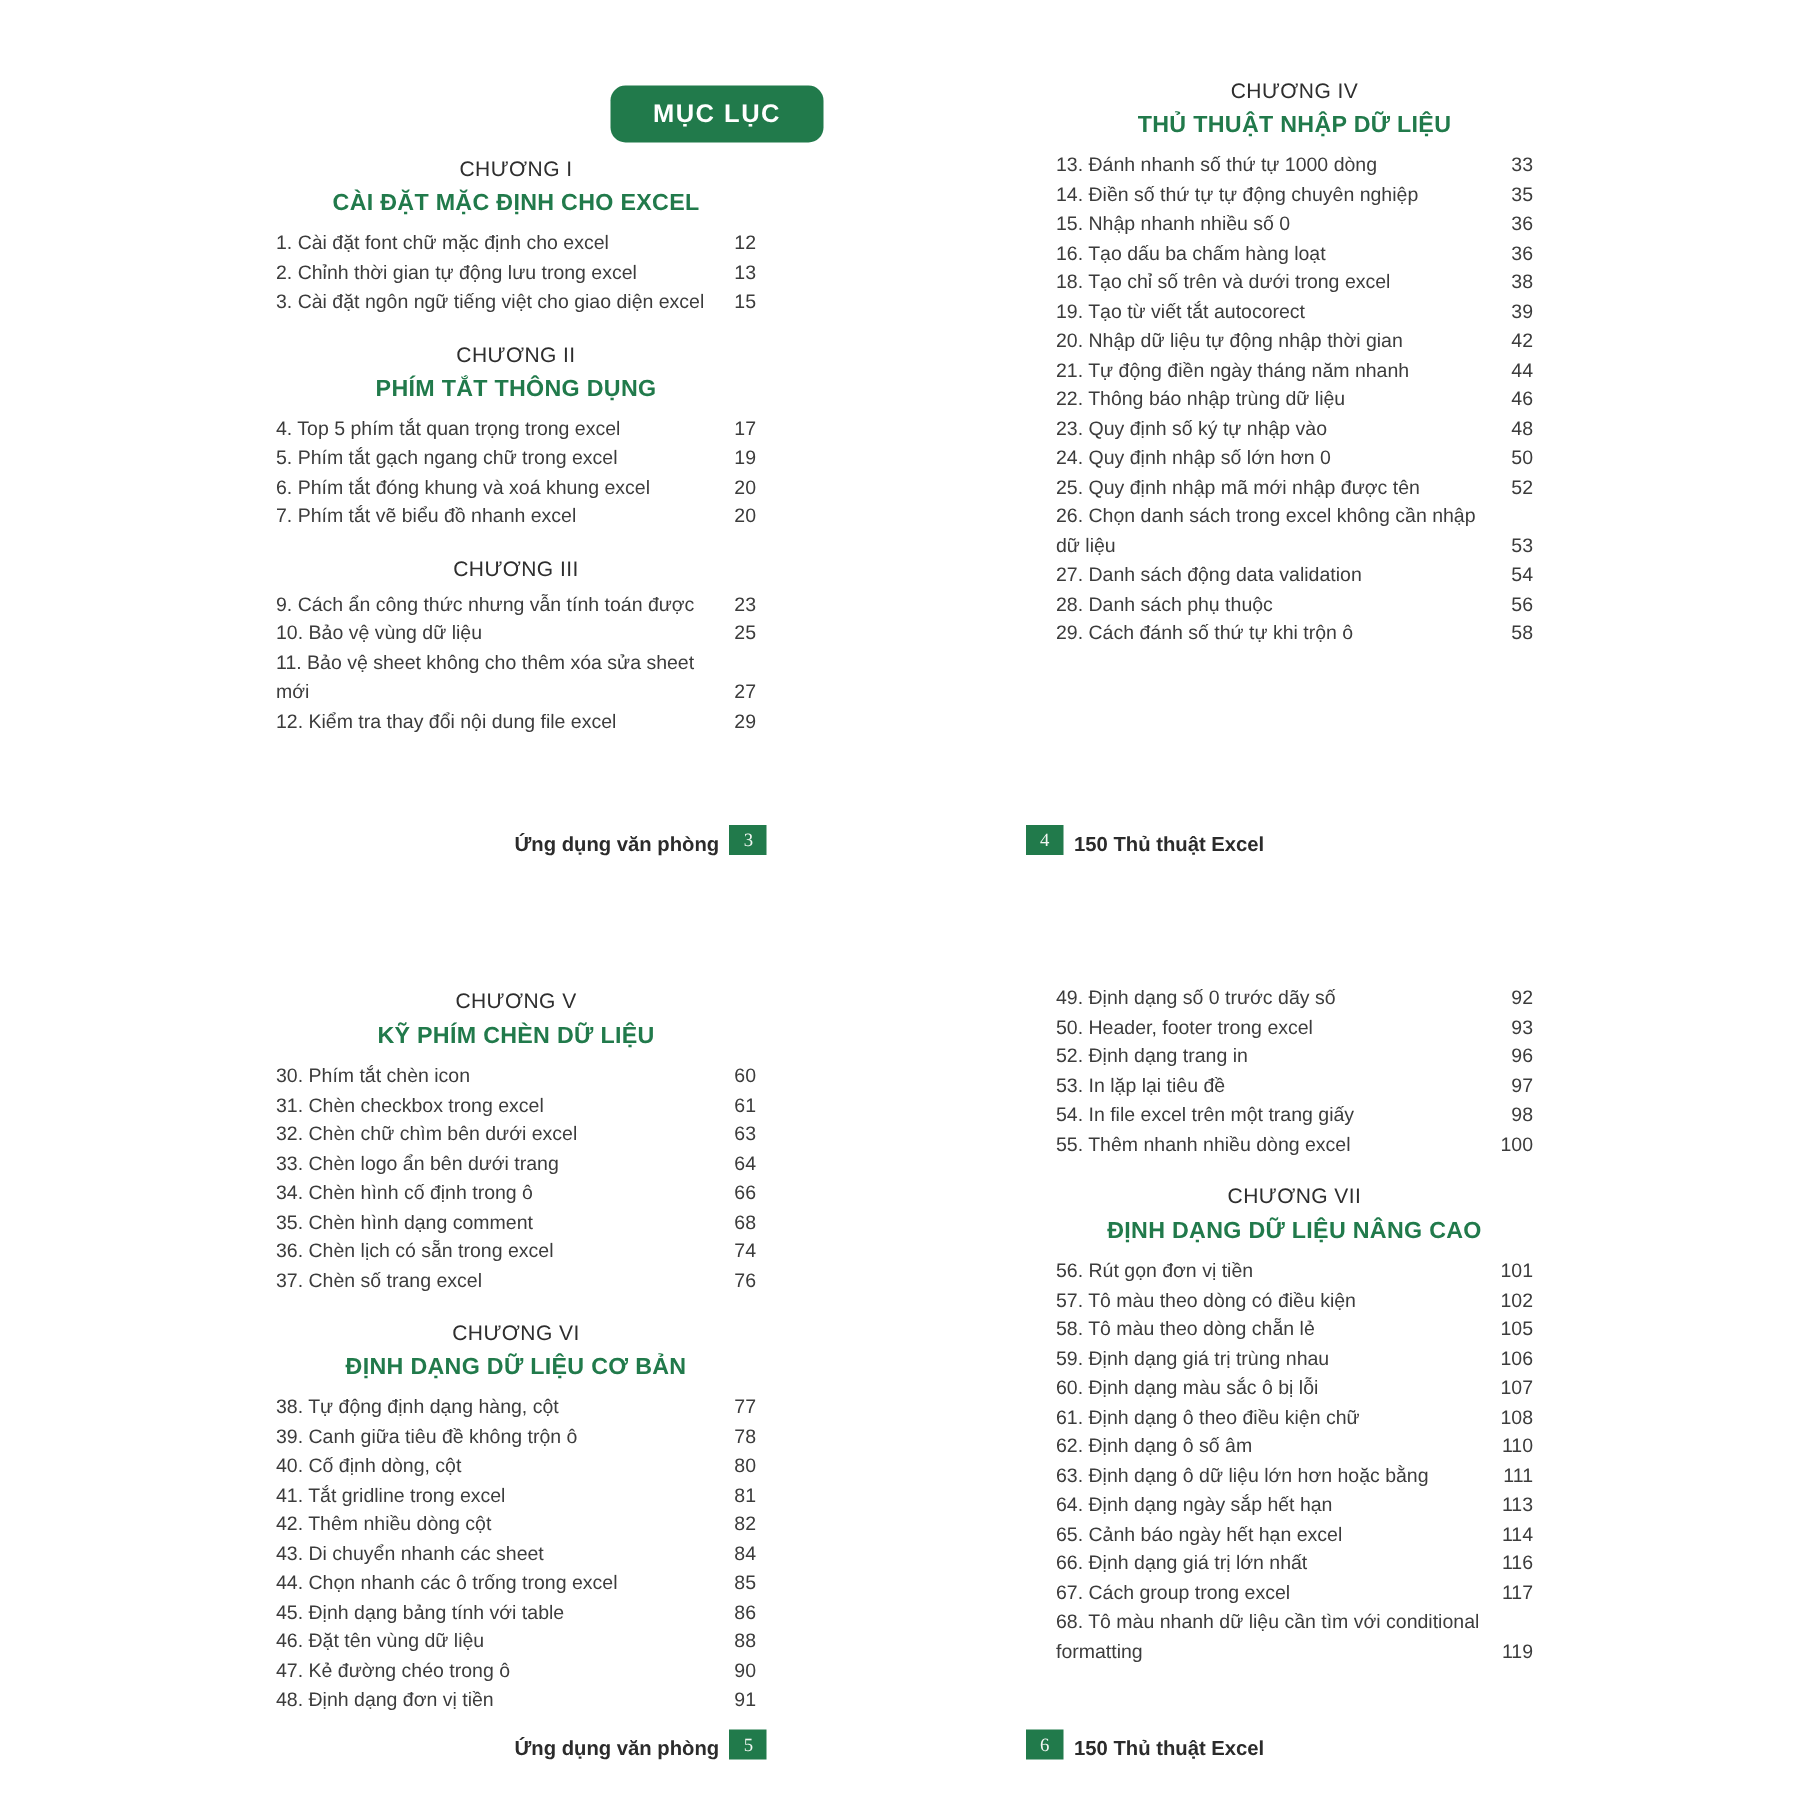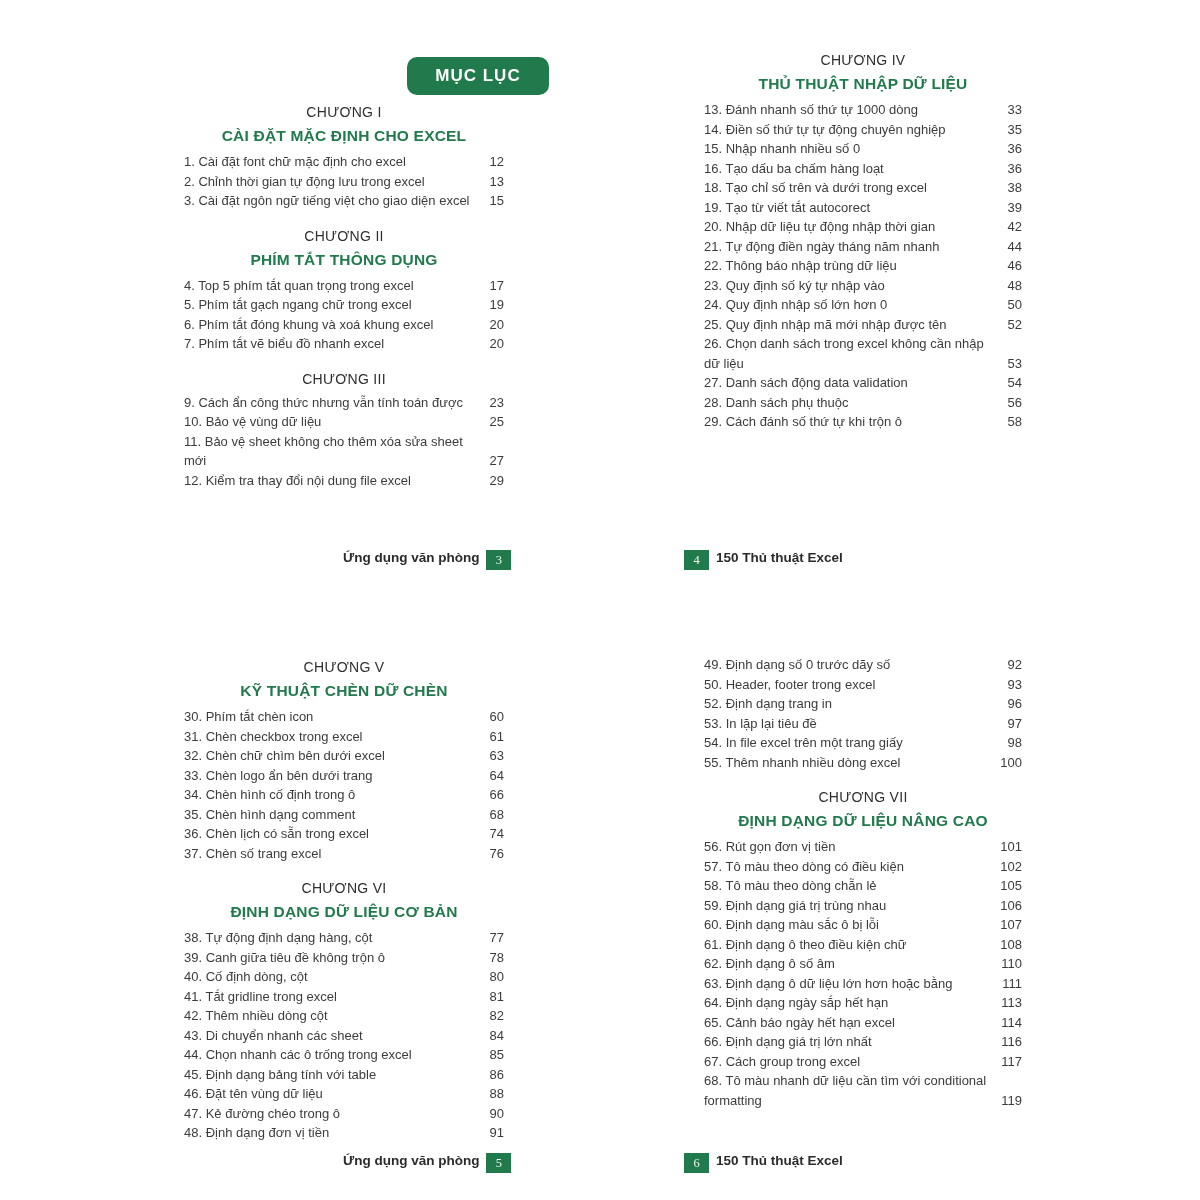--- a/index.html
+++ b/index.html
@@ -58,21 +58,21 @@
     font-size: 13px;
     line-height: 19.5px;
     color: var(--ink);
   }
   .toc-text { flex: 1 1 auto; padding-right: 8px; }
   .toc-page { flex: 0 0 auto; white-space: nowrap; }
 
   .footer {
     position: absolute;
     display: flex;
-    align-items: flex-start;
+    align-items: flex-end;
     gap: 7px;
     font-weight: bold;
     font-size: 13.5px;
     color: #2b2b2b;
   }
   #footer-1-left  { left: 343px; top: 550px; }
   #footer-1-right { left: 684px; top: 550px; }
   #footer-2-left  { left: 343px; top: 1153px; }
   #footer-2-right { left: 684px; top: 1153px; }
 
@@ -216,21 +216,21 @@
       </div>
       <div class="toc-row">
         <span class="toc-text">29. Cách đánh số thứ tự khi trộn ô</span>
         <span class="toc-page">58</span>
       </div>
     </div>
   </div>
 <div id="col-bl" class="toc-col">
     <div class="toc-block">
       <div class="chapter">CHƯƠNG V</div>
-      <div class="block-title">KỸ THUẬT CHÈN DỮ CHÈN</div>
+      <div class="block-title">KỸ PHÍM CHÈN DỮ LIỆU</div>
       <div class="toc-row">
         <span class="toc-text">30. Phím tắt chèn icon</span>
         <span class="toc-page">60</span>
       </div>
       <div class="toc-row">
         <span class="toc-text">31. Chèn checkbox trong excel</span>
         <span class="toc-page">61</span>
       </div>
       <div class="toc-row">
         <span class="toc-text">32. Chèn chữ chìm bên dưới excel</span>

